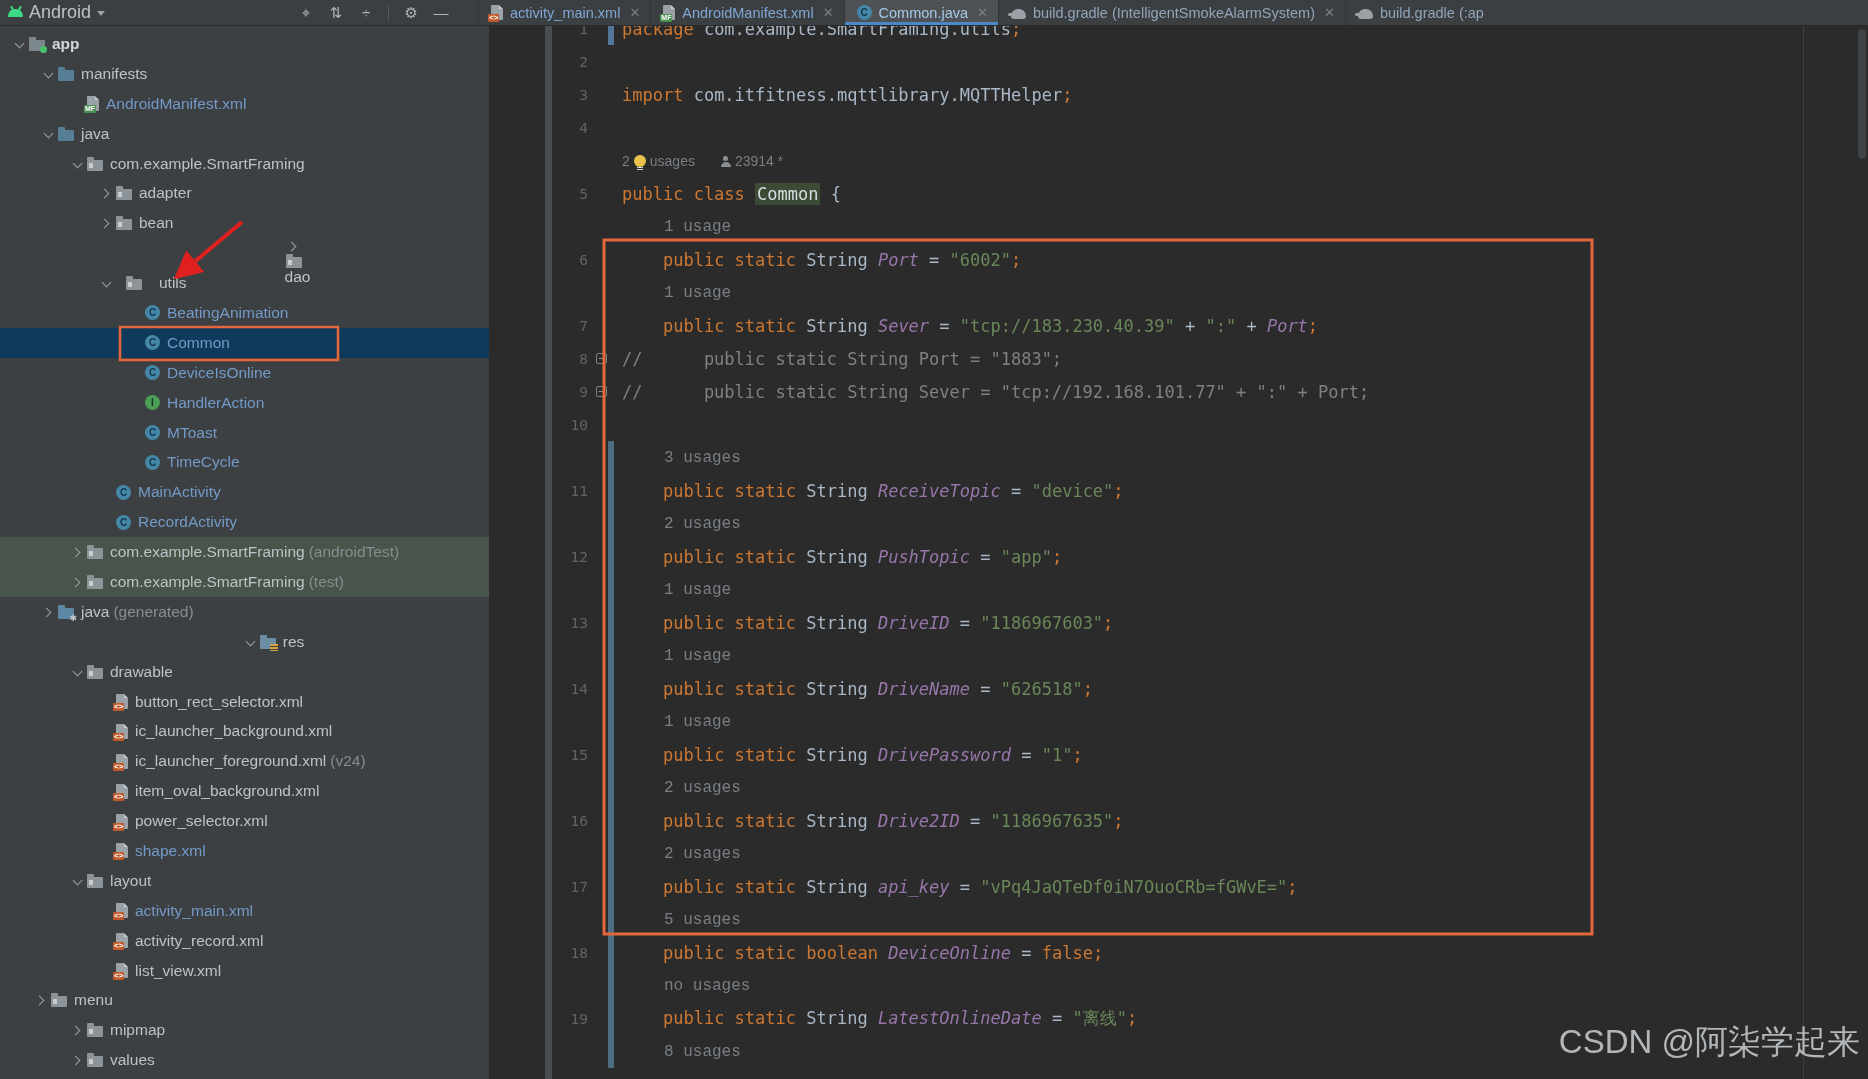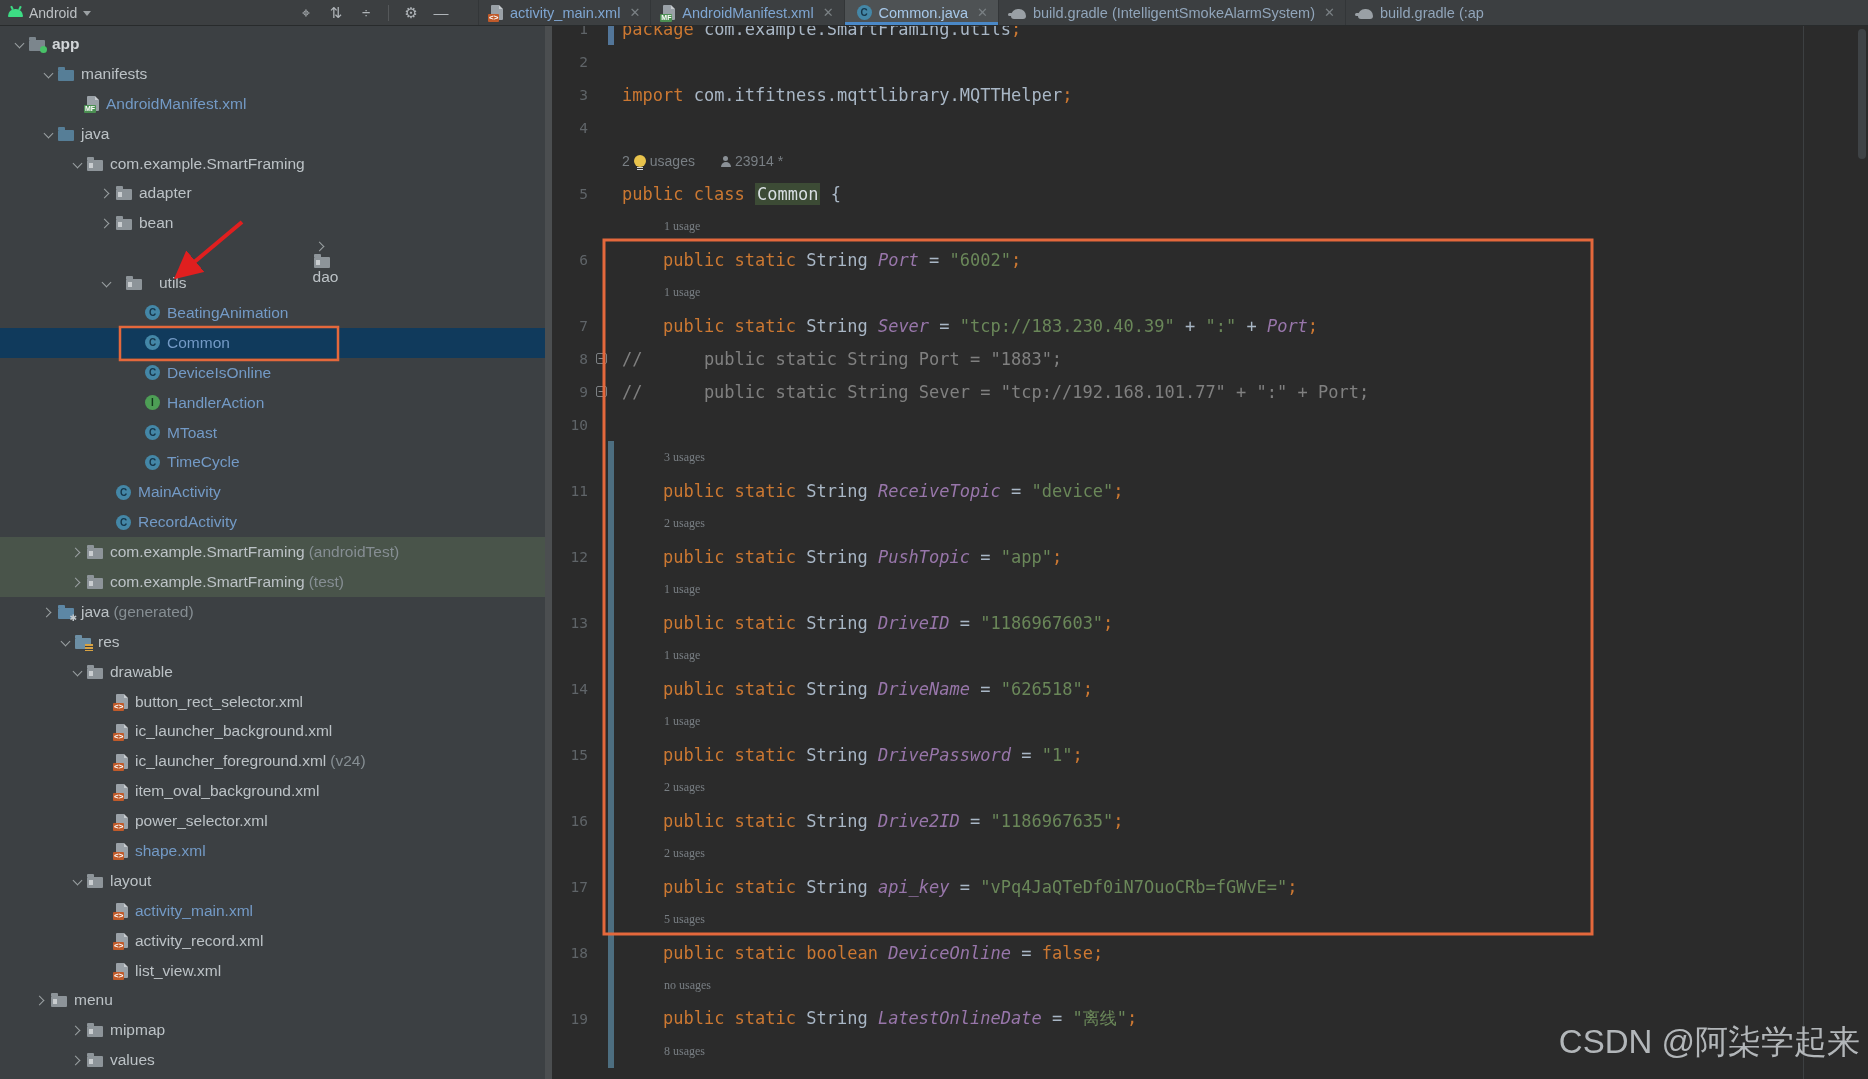--- a/index.html
+++ b/index.html
@@ -4,21 +4,21 @@
 <style>
   html,body{margin:0;padding:0;background:#2b2b2b;width:1868px;height:1079px;overflow:hidden;
             font-family:"Liberation Sans",sans-serif;-webkit-font-smoothing:antialiased;}
   
   #topbar{position:absolute;left:0;top:0;width:1868px;height:25px;background:#3c3f41;
           border-bottom:1px solid #282b2c;z-index:5;}
   #projswitch{position:absolute;left:8px;top:0;height:25px;display:flex;align-items:center;gap:6px;cursor:pointer;}
   .android-head{width:15px;height:8px;background:#3ddc84;border-radius:8px 8px 1px 1px;display:inline-block;position:relative;}
   .android-head::before,.android-head::after{content:"";position:absolute;top:-3px;width:1.5px;height:4px;background:#3ddc84;}
   .android-head::before{left:3px;transform:rotate(-25deg);} .android-head::after{right:3px;transform:rotate(25deg);}
-  #projlabel{font-size:14px;color:#bdc1c4;}
+  #projlabel{font-size:18px;color:#bdc1c4;}
   .caret-dn{width:0;height:0;border-left:4px solid transparent;border-right:4px solid transparent;border-top:5px solid #9ba0a3;display:inline-block;margin-top:2px;}
   #projTools{position:absolute;left:298px;top:0;height:25px;display:flex;align-items:center;gap:14px;}
   .tool{color:#afb4b8;font-size:15px;line-height:25px;cursor:pointer;display:inline-block;text-align:center;min-width:16px;}
   .toolsep{width:1px;height:16px;background:#55585a;display:inline-block;}
   
   #tabs{position:absolute;left:478px;top:0;right:0;height:25px;display:flex;overflow:hidden;}
   .tab{display:flex;align-items:center;gap:7px;padding:0 10px 0 12px;height:25px;border-left:1px solid #333638;
        font-size:14.5px;color:#91a5ba;white-space:nowrap;cursor:pointer;position:relative;background:#3c3f41;}
   .tab.mod{color:#7fa6d2;}
   .tab.active{background:#4e5254;color:#a7c8e9;}
@@ -42,21 +42,21 @@
   .fic-app{background:#7c868d;} .fic-app::before{background:#7c868d;}
   .fic-app::after{content:"";position:absolute;right:-2px;bottom:-2px;width:7px;height:7px;border-radius:50%;background:#48c268;}
   .fic-res{background:#6c8fa5;} .fic-res::before{background:#6c8fa5;}
   .fic-res::after{content:"";position:absolute;right:-2px;bottom:-2px;width:8px;height:7px;
                   background:repeating-linear-gradient(#d8a343 0 1.6px,#3c3f41 1.6px 3px);}
   .fic-javagen{background:#5d87a5;} .fic-javagen::before{background:#5d87a5;}
   .fic-javagen::after{content:"✱";position:absolute;right:-3px;bottom:-4px;color:#c3c9cd;font-size:9px;}
   .fic-gradle{width:15px;height:10px;background:#9aa0a5;border-radius:7px 7px 3px 3px;margin-top:3px;}
   .fic-gradle::before{content:"";position:absolute;left:-3px;top:4px;width:5px;height:3px;background:#9aa0a5;border-radius:2px;}
   
-  #tree{position:absolute;left:0;top:25px;width:545px;bottom:0;background:#3c4043;padding-top:4px;box-sizing:border-box;overflow:hidden;}
+  #tree{position:absolute;left:0;top:25px;width:489px;bottom:0;background:#3c4043;padding-top:4px;box-sizing:border-box;overflow:hidden;}
   .trow{height:29.9px;display:flex;align-items:center;font-size:15.5px;color:#bcc2c6;white-space:nowrap;cursor:pointer;}
   .trow.sel{background:#103a5c;}
   .trow.grn{background:#49544a;}
   .trow .lbl{margin-left:7px;}
   .trow .lbl.blue{color:#739ac6;}
   .trow .lbl.bold{color:#d2d6d9;font-weight:bold;}
   .trow .sfx{color:#868e93;margin-left:4px;}
   .chev{width:17px;flex:none;display:inline-block;position:relative;height:16px;}
   .chev::before{content:"";position:absolute;left:4px;top:4px;width:6px;height:6px;
                 border-right:1.6px solid #9ba0a3;border-bottom:1.6px solid #9ba0a3;}
@@ -69,21 +69,21 @@
   #lines{position:absolute;left:0;top:-13px;right:0;}
   .lrow{height:33px;display:flex;align-items:center;font-family:"DejaVu Sans Mono",monospace;font-size:17px;white-space:pre;}
   .lnum{width:36px;flex:none;text-align:right;color:#5f6468;font-size:14.5px;padding-right:6px;}
   .lfold{width:14px;flex:none;display:flex;align-items:center;justify-content:center;}
   .lmark{width:6px;height:33px;flex:none;}
   .lmark.teal{background:#4d6e80;} .lmark.blue{background:#537699;}
   .lcode{padding-left:8px;}
   .sk{color:#cc7832;} .sp{color:#a9b7c6;} .ss{color:#6a8759;} .sc{color:#808080;}
   .sf{color:#9876aa;font-style:italic;}
   .shl{background:#3c4b35;color:#d8dee2;padding:1px 2px;}
-  .inlay{padding-left:50px;font-family:Liberation Serif, serif;font-size:12px;color:#797f84;}
+  .inlay{padding-left:50px;font-family:Liberation Mono, monospace;font-size:16px;color:#797f84;}
   .vision{display:flex;align-items:center;gap:4px;padding-left:8px;font-family:"Liberation Sans",sans-serif;font-size:14px;color:#797f84;}
   .bulb{width:12px;height:12px;border-radius:50%;background:#e8c34c;position:relative;display:inline-block;}
   .bulb::after{content:"";position:absolute;left:3px;bottom:-3px;width:6px;height:2.5px;
                background:repeating-linear-gradient(#cfd3d6 0 1px,transparent 1px 1.8px);}
   .person{width:10px;height:10px;position:relative;display:inline-block;margin-left:22px;}
   .person::before{content:"";position:absolute;left:2.5px;top:0;width:5px;height:5px;border-radius:50%;background:#8a9096;}
   .person::after{content:"";position:absolute;left:0;bottom:-1px;width:10px;height:4.5px;border-radius:5px 5px 0 0;background:#8a9096;}
   .foldbox{width:11px;height:11px;border:1px solid #7d8184;border-radius:2px;color:#a5a9ac;
            font:9px/9px "DejaVu Sans Mono",monospace;text-align:center;box-sizing:border-box;}
   .foldbox::before{content:"−";}
@@ -241,21 +241,21 @@
       <span class="fic fic-folder fic-pkg"></span>
       <span class="lbl">com.example.SmartFraming</span>
       <span class="sfx">(test)</span>
     </div>
     <div class="trow" style="padding-left: 41px;">
       <span class="chev closed"></span>
       <span class="fic fic-folder fic-javagen"></span>
       <span class="lbl">java</span>
       <span class="sfx">(generated)</span>
     </div>
-    <div class="trow" style="padding-left: 58px;">
+    <div class="trow" style="padding-left: 58px; justify-content: center;">
       <span class="chev open"></span>
       <span class="fic fic-folder fic-res"></span>
       <span class="lbl">res</span>
     </div>
     <div class="trow" style="padding-left: 70px;">
       <span class="chev open"></span>
       <span class="fic fic-folder fic-pkg"></span>
       <span class="lbl">drawable</span>
     </div>
     <div class="trow" style="padding-left: 99px;">

